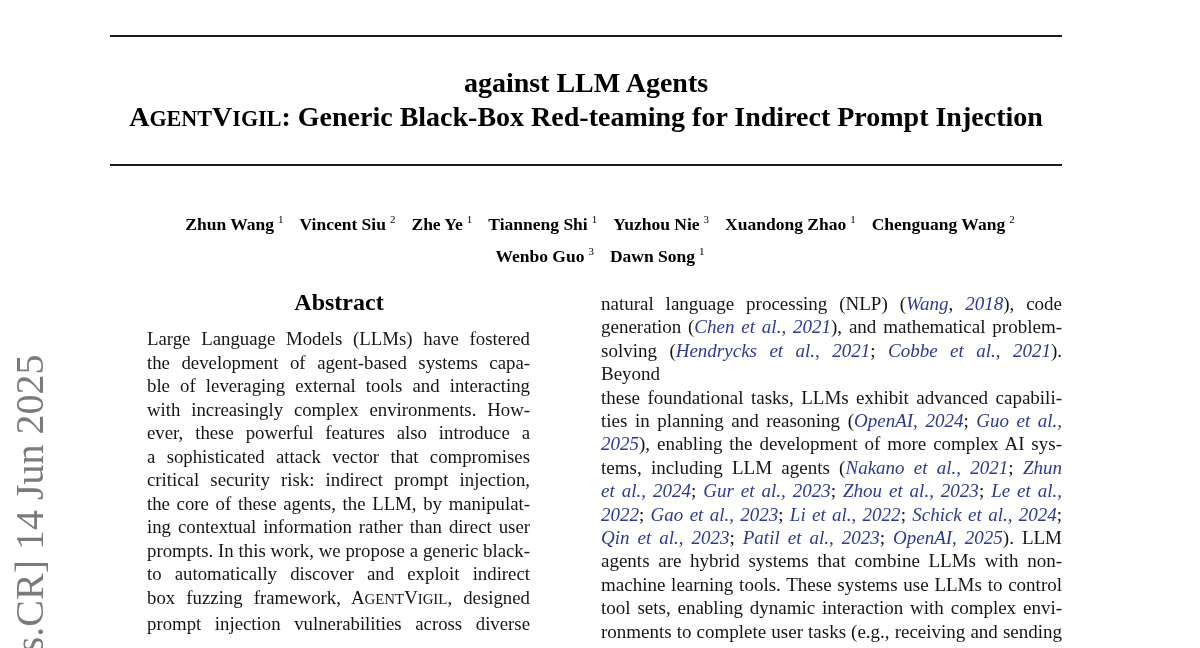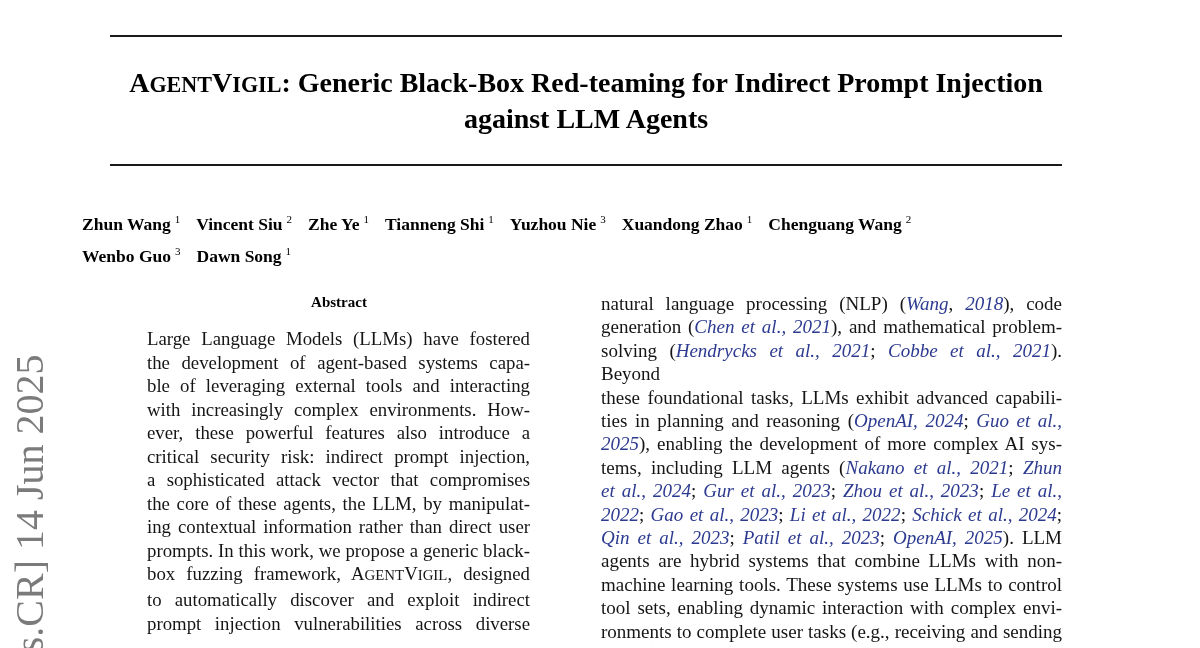--- a/index.html
+++ b/index.html
@@ -14,28 +14,28 @@
 
   .title-block {
     position:absolute; left:110px; top:66px; width:952px;
     text-align:center; font-weight:bold; color:#000;
     font-size:28px; line-height:34px;
   }
   .sc-rest { font-size:0.79em; }
 
   .authors-block {
     position:absolute; left:74px; top:206px; width:1052px;
-    text-align:left; font-weight:bold; font-size:17.5px; line-height:27.5px; color:#000;
+    text-align:center; font-weight:bold; font-size:17.5px; line-height:27.5px; color:#000;
   }
   .author { margin:0 8px; white-space:nowrap; }
   .author sup { font-weight:normal; font-size:11px; margin-left:4px; }
 
   .left-col { position:absolute; left:110px; top:290px; width:458px; }
   .abstract-heading {
-    text-align:center; font-weight:bold; font-size:15px; line-height:24px;
+    text-align:center; font-weight:bold; font-size:24px; line-height:24px;
     margin:0 0 13px 0; color:#000;
   }
   .abstract-body {
     margin:0 38px 0 37px;
     font-size:18.8px; line-height:23.55px;
   }
 
   .right-col {
     position:absolute; left:601px; top:292px; width:461px;
     font-size:19px; line-height:23.4px;
@@ -54,46 +54,46 @@
   }
 </style>
 </head>
 <body style="--cite-color: #2c3a90; color: rgb(21, 21, 21);">
 
 <div class="watermark">cs.CR] 14 Jun 2025</div>
 
 <div class="rule" id="rule-top"></div>
 
 <div class="title-block">
+  <div>against LLM Agents</div>
   <div><span>A<span class="sc-rest">GENT</span></span><span>V<span class="sc-rest">IGIL</span></span><span>: Generic Black-Box Red-teaming for Indirect Prompt Injection</span></div>
-  <div>against LLM Agents</div>
 </div>
 
 <div class="rule" id="rule-mid"></div>
 
 <div class="authors-block">
   <div><span class="author">Zhun Wang<sup>1</sup></span><span class="author">Vincent Siu<sup>2</sup></span><span class="author">Zhe Ye<sup>1</sup></span><span class="author">Tianneng Shi<sup>1</sup></span><span class="author">Yuzhou Nie<sup>3</sup></span><span class="author">Xuandong Zhao<sup>1</sup></span><span class="author">Chenguang Wang<sup>2</sup></span></div>
   <div><span class="author">Wenbo Guo<sup>3</sup></span><span class="author">Dawn Song<sup>1</sup></span></div>
 </div>
 
 <div class="left-col">
   <div class="abstract-heading">Abstract</div>
   <div class="abstract-body">
       <div class="line"><span>Large Language Models (LLMs) have fostered</span></div>
       <div class="line"><span>the development of agent-based systems capa-</span></div>
       <div class="line"><span>ble of leveraging external tools and interacting</span></div>
       <div class="line"><span>with increasingly complex environments. How-</span></div>
       <div class="line"><span>ever, these powerful features also introduce a</span></div>
+      <div class="line"><span>a sophisticated attack vector that compromises</span></div>
       <div class="line"><span>critical security risk: indirect prompt injection,</span></div>
-      <div class="line"><span>a sophisticated attack vector that compromises</span></div>
       <div class="line"><span>the core of these agents, the LLM, by manipulat-</span></div>
       <div class="line"><span>ing contextual information rather than direct user</span></div>
       <div class="line"><span>prompts. In this work, we propose a generic black-</span></div>
+      <div class="line"><span>to automatically discover and exploit indirect</span></div>
       <div class="line"><span>box fuzzing framework, </span><span>A<span class="sc-rest">GENT</span></span><span>V<span class="sc-rest">IGIL</span></span><span>, designed</span></div>
-      <div class="line"><span>to automatically discover and exploit indirect</span></div>
       <div class="line"><span>prompt injection vulnerabilities across diverse</span></div>
     </div>
 </div>
 
 <div class="right-col">
     <div class="line"><span>natural language processing (NLP) (</span><span class="cite">Wang</span><span>, </span><span class="cite">2018</span><span>), code</span></div>
     <div class="line"><span>generation (</span><span class="cite">Chen et al., 2021</span><span>), and mathematical problem-</span></div>
     <div class="line"><span>solving (</span><span class="cite">Hendrycks et al., 2021</span><span>; </span><span class="cite">Cobbe et al., 2021</span><span>). Beyond</span></div>
     <div class="line"><span>these foundational tasks, LLMs exhibit advanced capabili-</span></div>
     <div class="line"><span>ties in planning and reasoning (</span><span class="cite">OpenAI, 2024</span><span>; </span><span class="cite">Guo et al.,</span></div>

